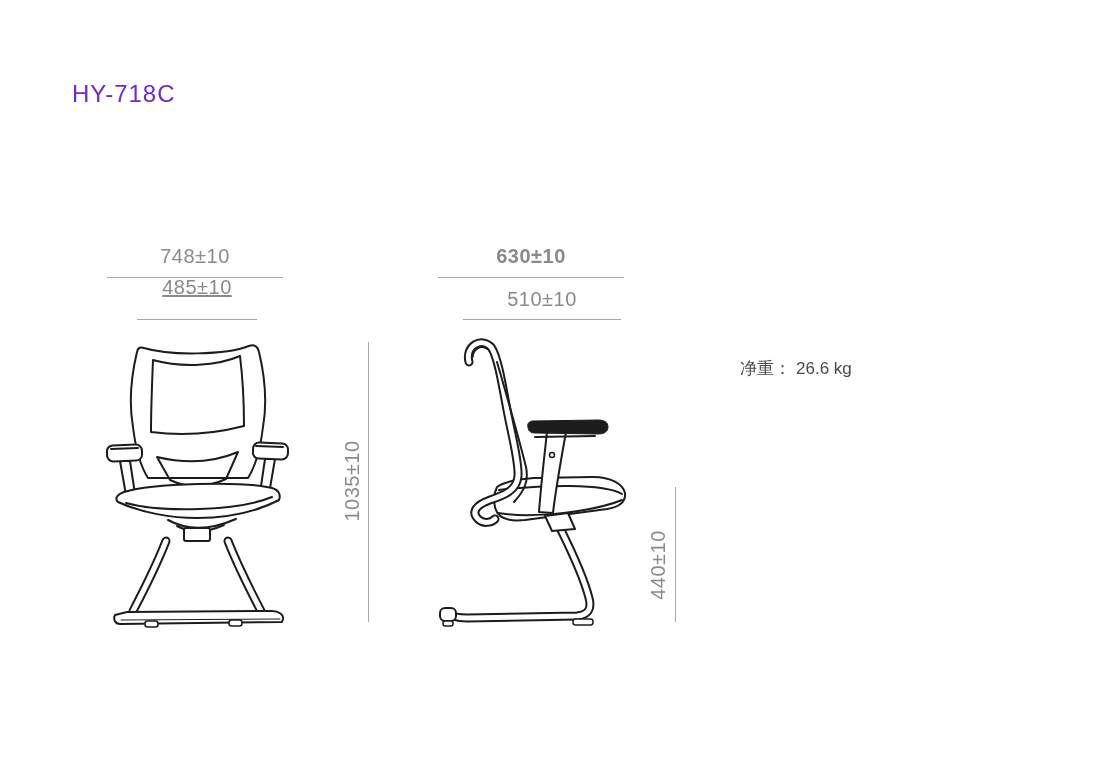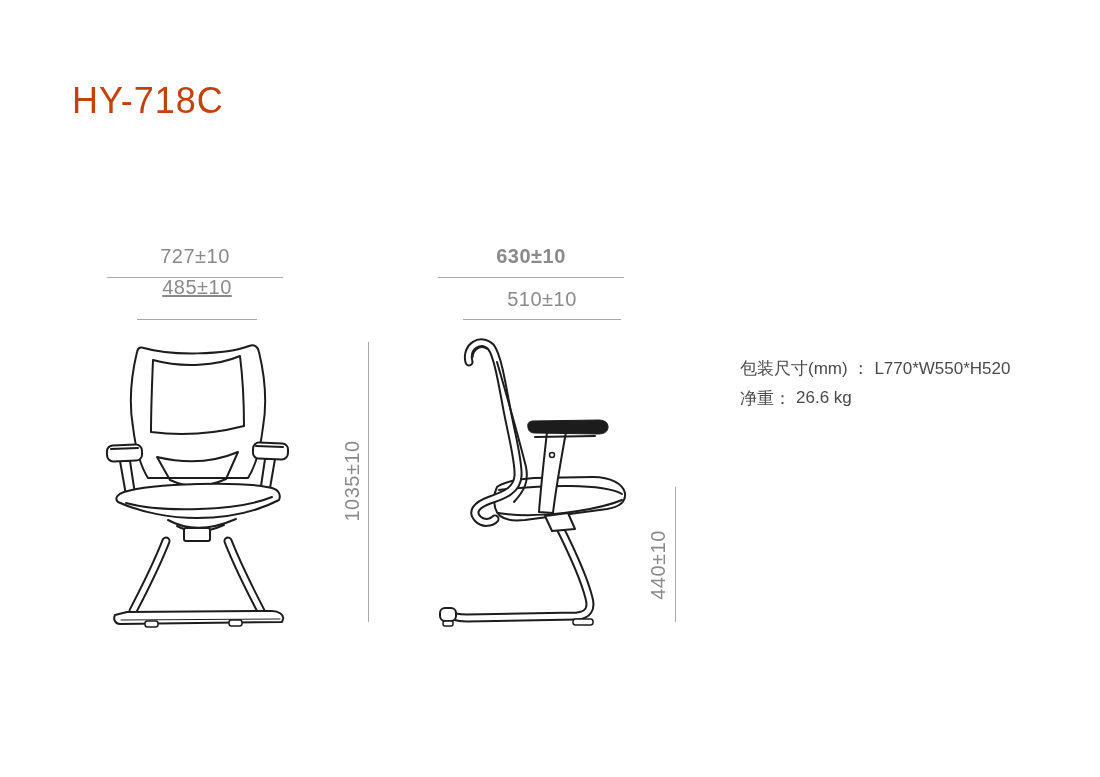--- a/index.html
+++ b/index.html
@@ -2,21 +2,21 @@
 <html><head>
 <meta charset="utf-8">
 <style>
   html,body{margin:0;padding:0;}
   body{
     width:1100px;height:777px;background:#ffffff;position:relative;overflow:hidden;
     font-family:"Liberation Sans","DejaVu Sans",sans-serif;
   }
   .abs{position:absolute;}
   .page-title{
-    left:72px;top:80px;font-size:36px;font-weight:500;color:#c2410c;letter-spacing:1px;
+    left:72px;top:80px;font-size:24px;font-weight:500;color:#6d28d9;letter-spacing:1px;
   }
   .dim-label{
     color:#8a8a8a;font-size:20px;letter-spacing:0.5px;text-align:center;height:22px;line-height:22px;
   }
   .dim-label-v{transform:rotate(-90deg);}
   .dim-line{background:#a8a8a8;}
   .dim-line-h{height:1px;}
   .dim-line-v{width:1px;}
   .packing{left:740px;top:351px;color:#4a4a4a;font-size:17px;}
   .spec-row{line-height:24px;white-space:pre;}
@@ -28,21 +28,21 @@
   .thin{fill:#ffffff;stroke:#1c1c1c;stroke-width:1.5;}
   .tube{fill:none;stroke:#1c1c1c;stroke-width:9;stroke-linecap:round;stroke-linejoin:round;}
   .tube-in{fill:none;stroke:#ffffff;stroke-width:5;stroke-linecap:round;stroke-linejoin:round;}
   .dark{fill:#1c1c1c;stroke:#1c1c1c;stroke-width:1;stroke-linejoin:round;}
 </style>
 </head>
 <body>
 
 <div class="abs page-title">HY-718C</div>
 
-<div class="abs dim-label" style="left:107px;top:245px;width:176px;">727±10</div>
+<div class="abs dim-label" style="left:107px;top:245px;width:176px;">748±10</div>
 <div class="abs dim-line dim-line-h" style="left:107px;top:277px;width:176px;"></div>
 <div class="abs dim-label" style="left:137px;top:276px;width:120px;text-decoration:underline;">485±10</div>
 <div class="abs dim-line dim-line-h" style="left:137px;top:319px;width:120px;"></div>
 <div class="abs dim-label dim-label-v" style="left:292px;top:470px;width:120px;">1035±10</div>
 <div class="abs dim-line dim-line-v" style="left:368px;top:342px;height:280px;"></div>
 
 <div class="abs dim-label" style="left:438px;top:245px;width:186px;font-weight:bold;">630±10</div>
 <div class="abs dim-line dim-line-h" style="left:438px;top:277px;width:186px;"></div>
 <div class="abs dim-label" style="left:463px;top:288px;width:158px;">510±10</div>
 <div class="abs dim-line dim-line-h" style="left:463px;top:319px;width:158px;"></div>
@@ -108,15 +108,14 @@
   </g>
   <g>
     <path class="lnf" d="M 112,101 L 131,101 C 126,129 121,156 118,182 L 104,181 C 106,154 109,128 112,101 Z"></path>
     <circle class="thin" cx="117" cy="124" r="2.5"></circle>
     <path class="dark" d="M 98,90 C 94,90 92,93 93,96 C 93,100 96,102 100,102 L 163,103 C 170,103 173,100 173,96 C 173,91 169,89 163,89 Z"></path>
     <path class="ln" d="M 100,106 L 160,105"></path>
   </g>
 </svg>
 
 <div class="abs packing">
-  <div class="spec-row"><span class="spec-label">包装尺寸(mm) ：</span><span class="spec-value">L770*W550*H520</span><sup></sup></div>
   <div class="spec-row"><span class="spec-label">净重：</span><span class="spec-value">26.6 kg</span><sup></sup></div>
 </div>
 
 </body></html>

